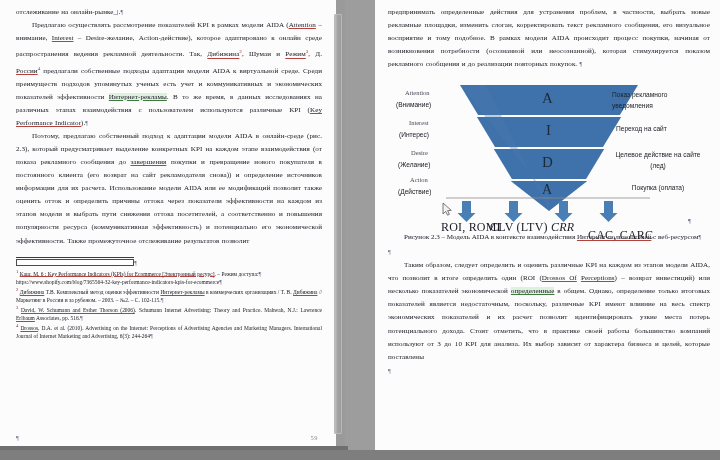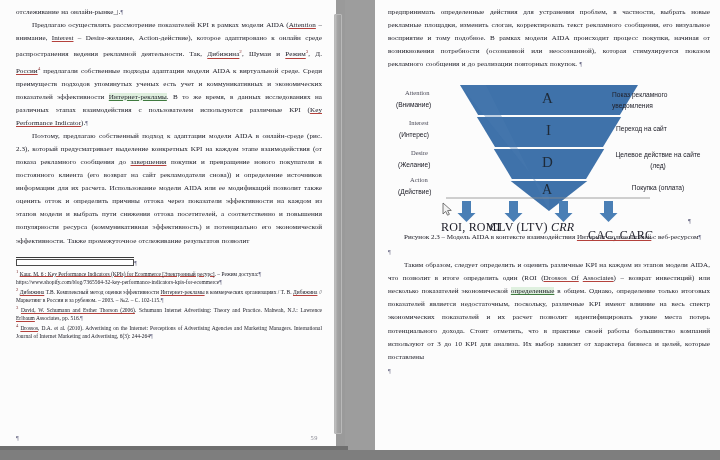--- a/index.html
+++ b/index.html
@@ -310,21 +310,21 @@
       </div>
 
       <p class="fig-cap">
         Рисунок 2.3 – Модель AIDA в контексте взаимодействия <span class="u">Интернет-пользователей</span> с веб-ресурсом<span class="pilcrow">¶</span>
       </p>
       <p class="body noind" style="margin-top:2px;"><span class="pilcrow">¶</span></p>
 
       <p class="body">
         Таким образом, следует определить и оценить различные KPI на каждом
         из этапов модели AIDA, что позволит в итоге определить один (ROI (<span class="u">Drossos Of</span>
-        <span class="u">Associates</span>) – возврат инвестиций) или несколько показателей экономической
+        <span class="u">Perceptions</span>) – возврат инвестиций) или несколько показателей экономической
         <span class="hl ug">определенные</span> в общем. Однако, определение только итоговых показателей
         является недостаточным, поскольку, различные KPI имеют влияние на весь
         спектр экономических показателей и их расчет позволит идентифицировать
         узкие места потерь потенциального дохода. Стоит отметить, что в практике
         своей работы большинство компаний используют от 3 до 10 KPI для анализа.
         Их выбор зависит от характера бизнеса и целей, которые поставлены
       </p>
       <p class="body noind" style="margin-top:1px;"><span class="pilcrow">¶</span></p>
     </div>
   </div>

